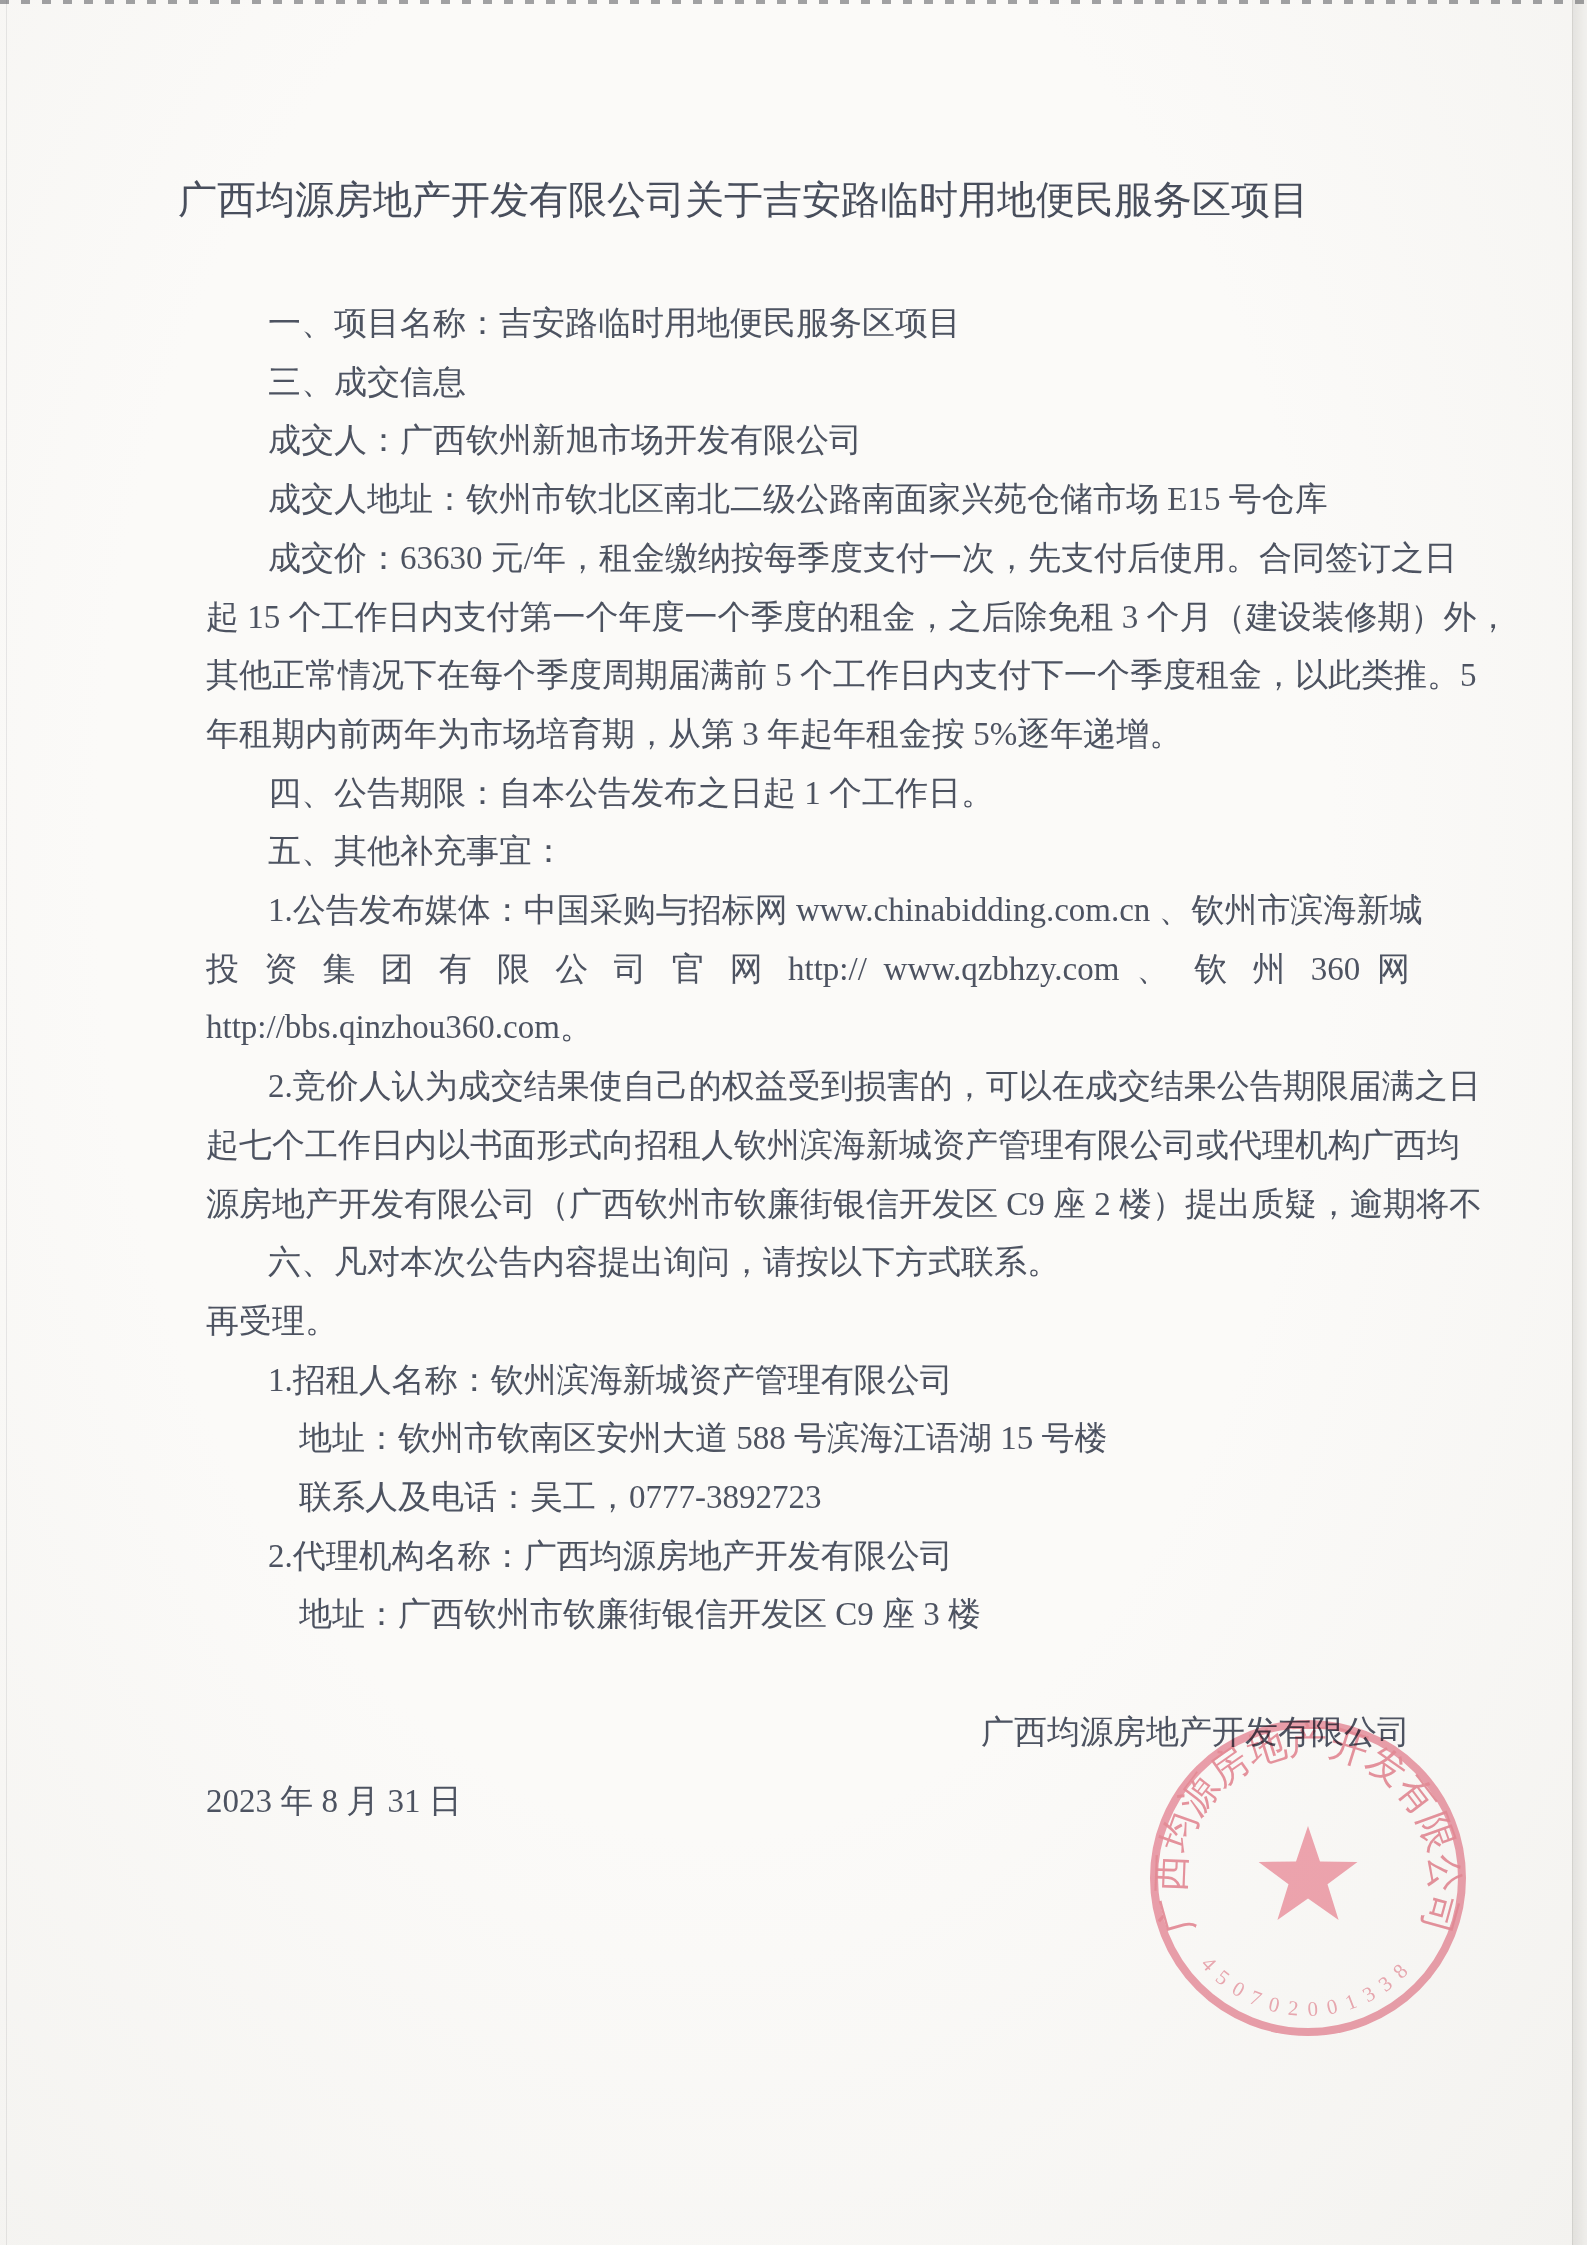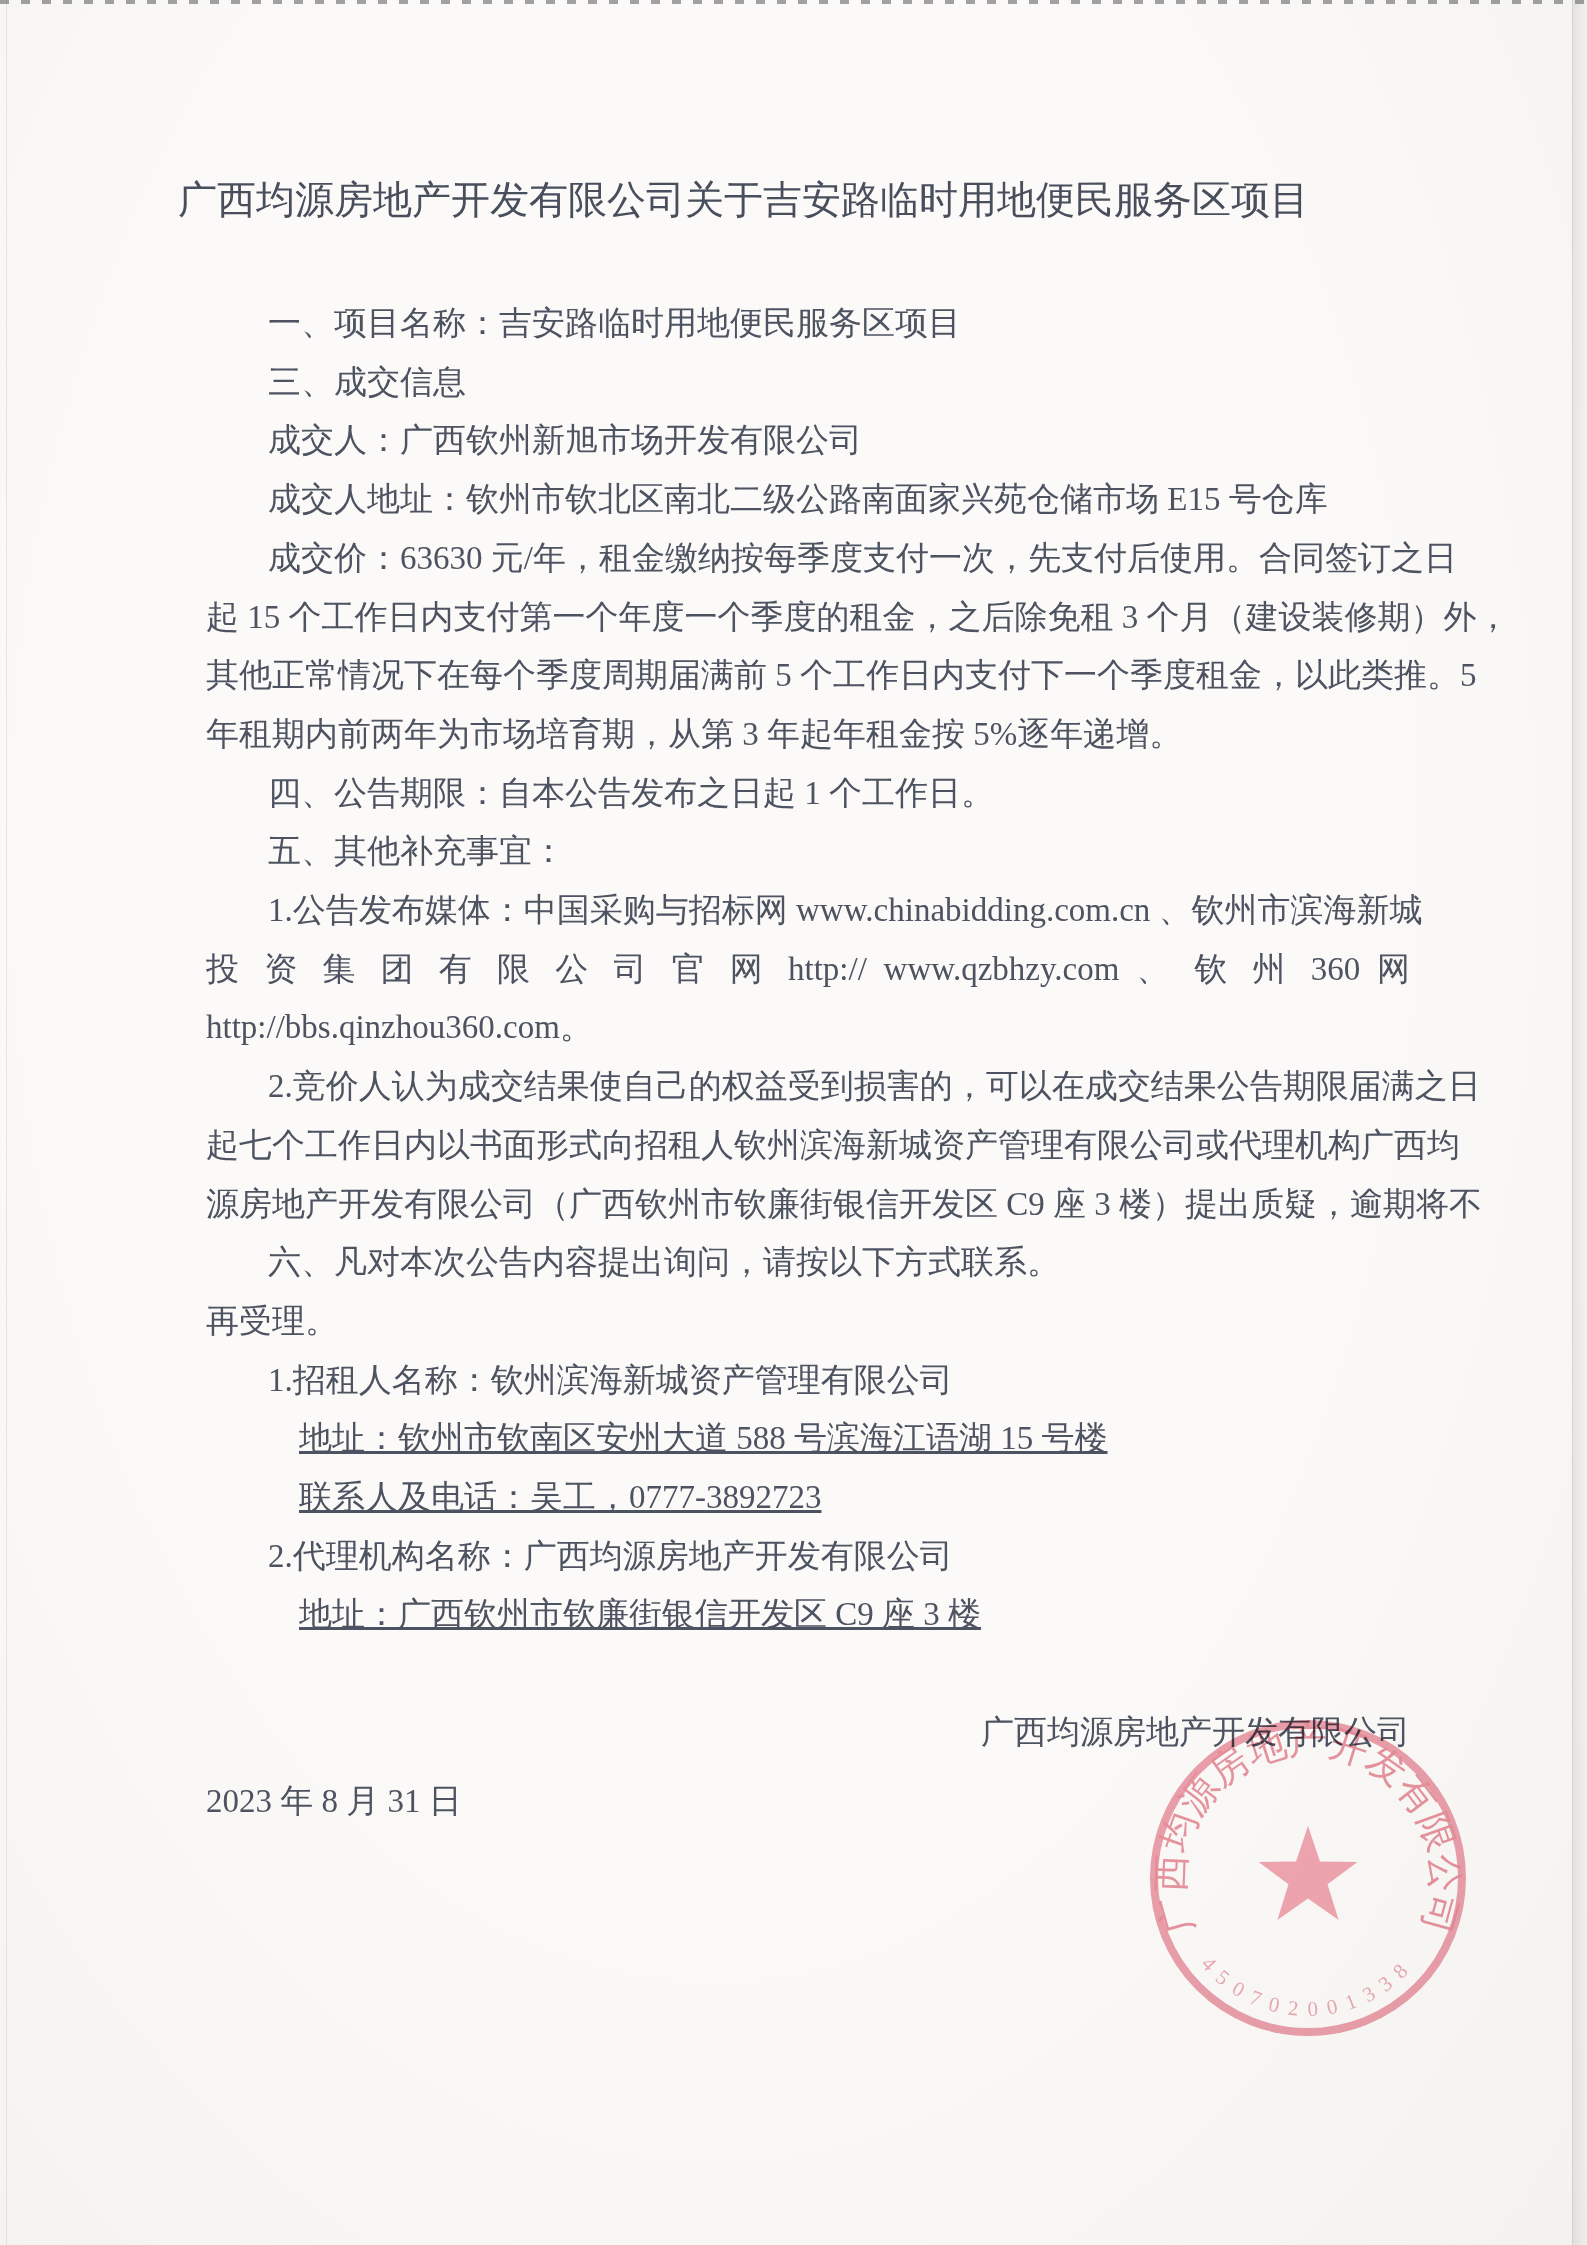--- a/index.html
+++ b/index.html
@@ -40,21 +40,21 @@
     line-height: 56px;
     color: #484e5c;
     white-space: nowrap;
   }
   .title.l1 { padding-top: 172px; }
   .title.l2 { margin-top: 30px; }
 
   .doc-body { margin-top: 66px; font-size: 33px; margin-left: 28px; }
   .line { line-height: 58.7px; white-space: nowrap; }
   .in2 { padding-left: 62px; }   
-  .in3 { padding-left: 93px; text-decoration: underline; }   
+  .in3 { padding-left: 93px; }   
   .just {
     white-space: normal;
     text-align: justify;
     text-align-last: justify;
   }
 
   .sig  { text-align: right; margin-top: 59px; }
   .date { text-align: left; margin-top: 10px; padding-right: 10px; }
 
   
@@ -94,21 +94,21 @@
       <div class="line">起 15 个工作日内支付第一个年度一个季度的租金，之后除免租 3 个月（建设装修期）外，</div>
       <div class="line">其他正常情况下在每个季度周期届满前 5 个工作日内支付下一个季度租金，以此类推。5</div>
       <div class="line">年租期内前两年为市场培育期，从第 3 年起年租金按 5%逐年递增。</div>
       <div class="line in2">四、公告期限：自本公告发布之日起 1 个工作日。</div>
       <div class="line in2">五、其他补充事宜：</div>
       <div class="line in2">1.公告发布媒体：中国采购与招标网 www.chinabidding.com.cn 、钦州市滨海新城</div>
       <div class="line just">投 资 集 团 有 限 公 司 官 网 http:// www.qzbhzy.com 、 钦 州 360 网</div>
       <div class="line">http://bbs.qinzhou360.com。</div>
       <div class="line in2">2.竞价人认为成交结果使自己的权益受到损害的，可以在成交结果公告期限届满之日</div>
       <div class="line">起七个工作日内以书面形式向招租人钦州滨海新城资产管理有限公司或代理机构广西均</div>
-      <div class="line">源房地产开发有限公司（广西钦州市钦廉街银信开发区 C9 座 3 楼）提出质疑，逾期将不</div>
+      <div class="line">源房地产开发有限公司（广西钦州市钦廉街银信开发区 C9 座 2 楼）提出质疑，逾期将不</div>
       <div class="line in2">六、凡对本次公告内容提出询问，请按以下方式联系。</div>
       <div class="line">再受理。</div>
       <div class="line in2">1.招租人名称：钦州滨海新城资产管理有限公司</div>
       <div class="line in3">地址：钦州市钦南区安州大道 588 号滨海江语湖 15 号楼</div>
       <div class="line in3">联系人及电话：吴工，0777-3892723</div>
       <div class="line in2">2.代理机构名称：广西均源房地产开发有限公司</div>
       <div class="line in3">地址：广西钦州市钦廉街银信开发区 C9 座 3 楼</div>
 
       <div class="line sig">广西均源房地产开发有限公司</div>
       <div class="line date">2023 年 8 月 31 日</div>

